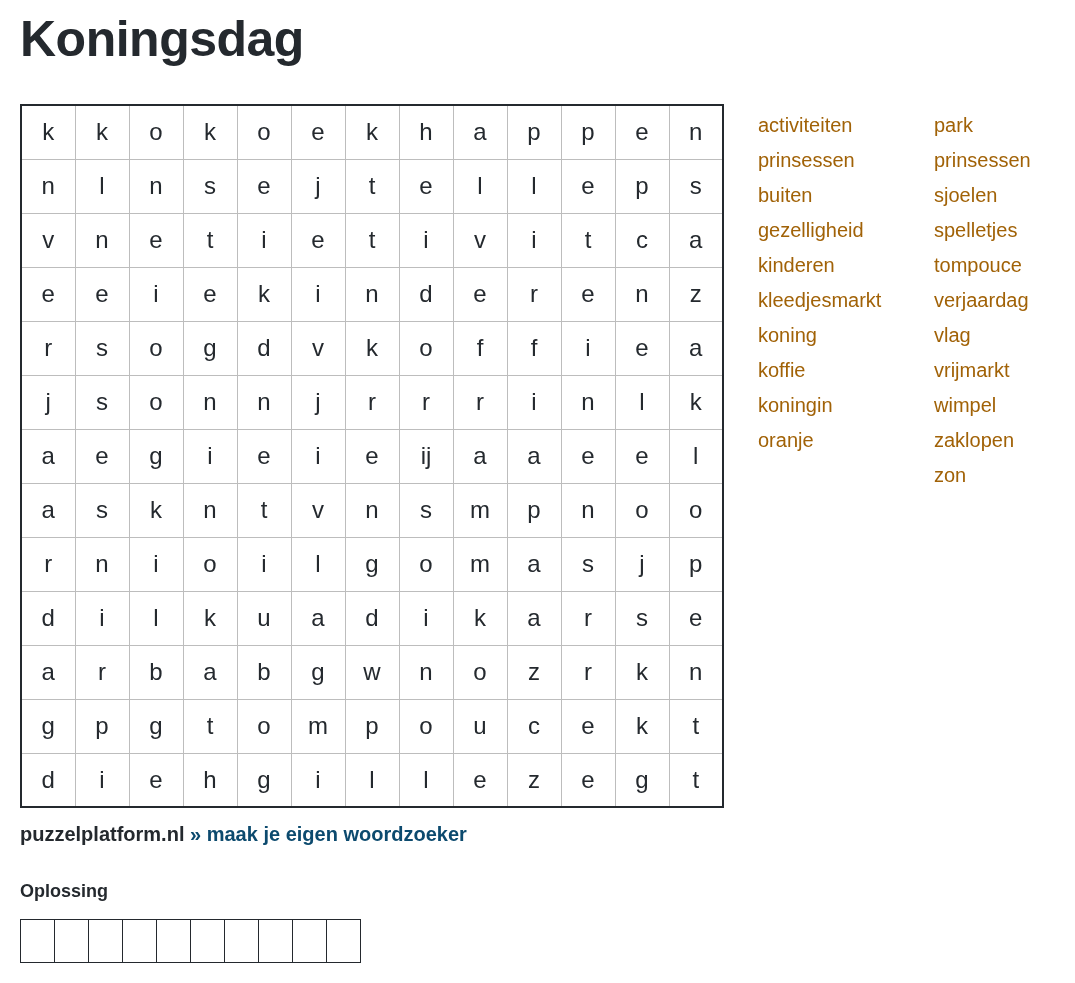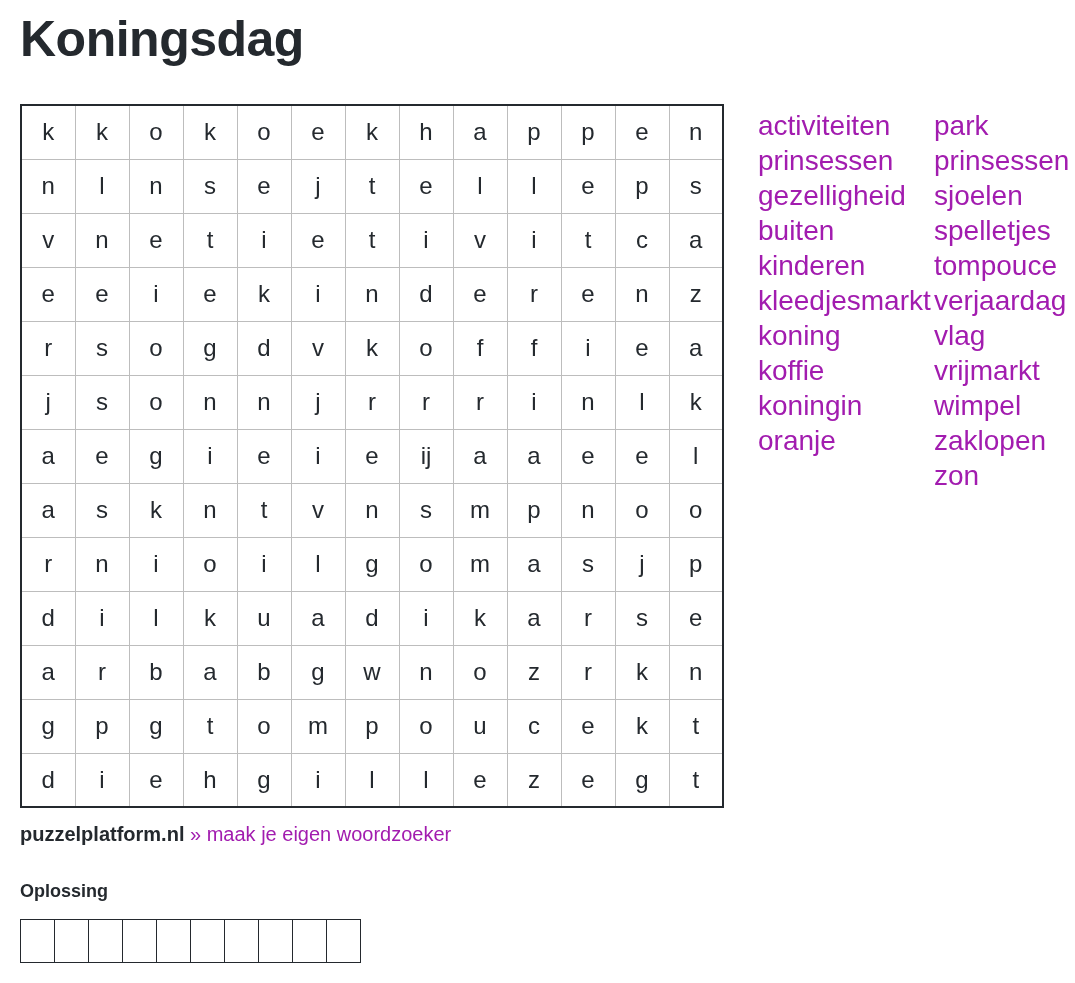--- a/index.html
+++ b/index.html
@@ -74,43 +74,43 @@
     flex-direction: row;
     gap: 0;
   }
   .word-col {
     display: flex;
     flex-direction: column;
   }
   .word-col.col-a { width: 176px; }
   .word-col.col-b { width: 160px; }
   .word-item {
-    font-size: 28px;
+    font-size: 20px;
     line-height: 35px;
     font-weight: 400;
-    color: #a21caf;
+    color: #a16207;
     white-space: nowrap;
   }
 
   
   .credit {
     position: absolute;
     left: 20px;
     top: 820px;
     font-size: 20px;
     line-height: 28px;
     white-space: nowrap;
   }
   .credit .site {
     font-weight: 700;
     color: #24292e;
   }
   .credit .tagline {
-    font-weight: 400;
-    color: #a21caf;
+    font-weight: 700;
+    color: #0c4a6e;
   }
 
   
   .solution-heading {
     position: absolute;
     left: 20px;
     top: 875px;
     margin: 0;
     font-size: 18px;
     line-height: 32px;
@@ -340,22 +340,22 @@
             <td>t</td>
           </tr>
         </tbody>
     </table>
   </div>
 
   <div class="word-list">
     <div class="word-col col-a">
         <div class="word-item">activiteiten</div>
         <div class="word-item">prinsessen</div>
+        <div class="word-item">buiten</div>
         <div class="word-item">gezelligheid</div>
-        <div class="word-item">buiten</div>
         <div class="word-item">kinderen</div>
         <div class="word-item">kleedjesmarkt</div>
         <div class="word-item">koning</div>
         <div class="word-item">koffie</div>
         <div class="word-item">koningin</div>
         <div class="word-item">oranje</div>
       </div>
     <div class="word-col col-b">
         <div class="word-item">park</div>
         <div class="word-item">prinsessen</div>

